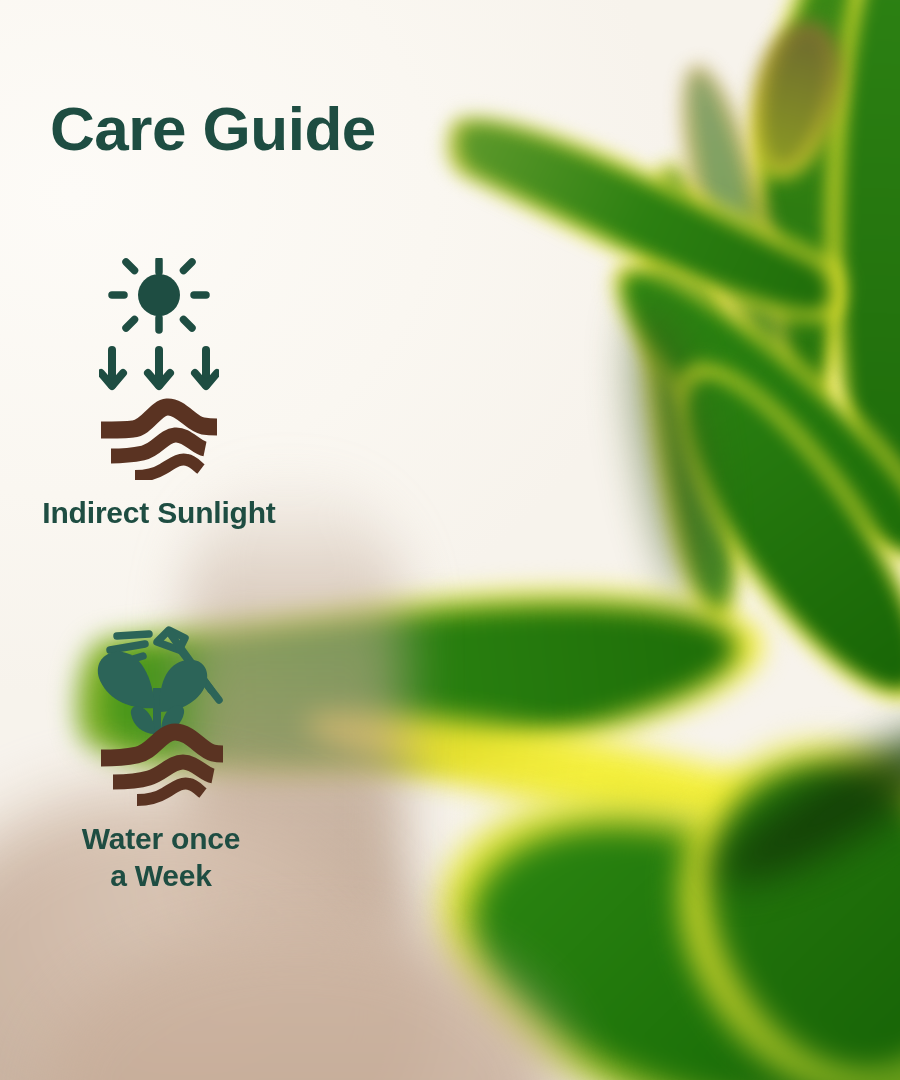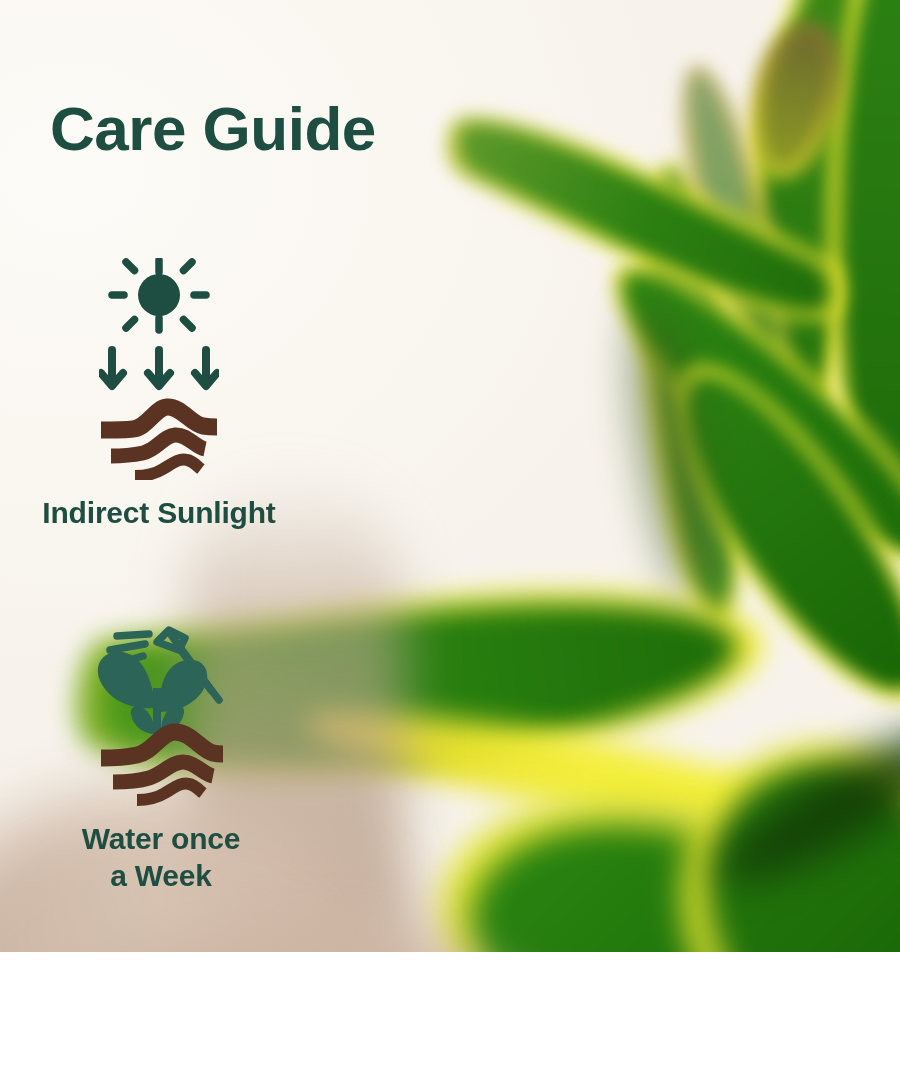--- a/index.html
+++ b/index.html
@@ -4,21 +4,21 @@
 <title>Care Guide</title>
 <style>
   html, body {
     margin: 0;
     padding: 0;
     background: #ffffff;
   }
   #page {
     position: relative;
     width: 900px;
-    height: 952px;
+    height: 1080px;
     overflow: hidden;
     background: #bef264;
     font-family: "Liberation Sans", sans-serif;
   }
 
   
   .photo-layer {
     position: absolute;
     inset: 0;
     overflow: hidden;

